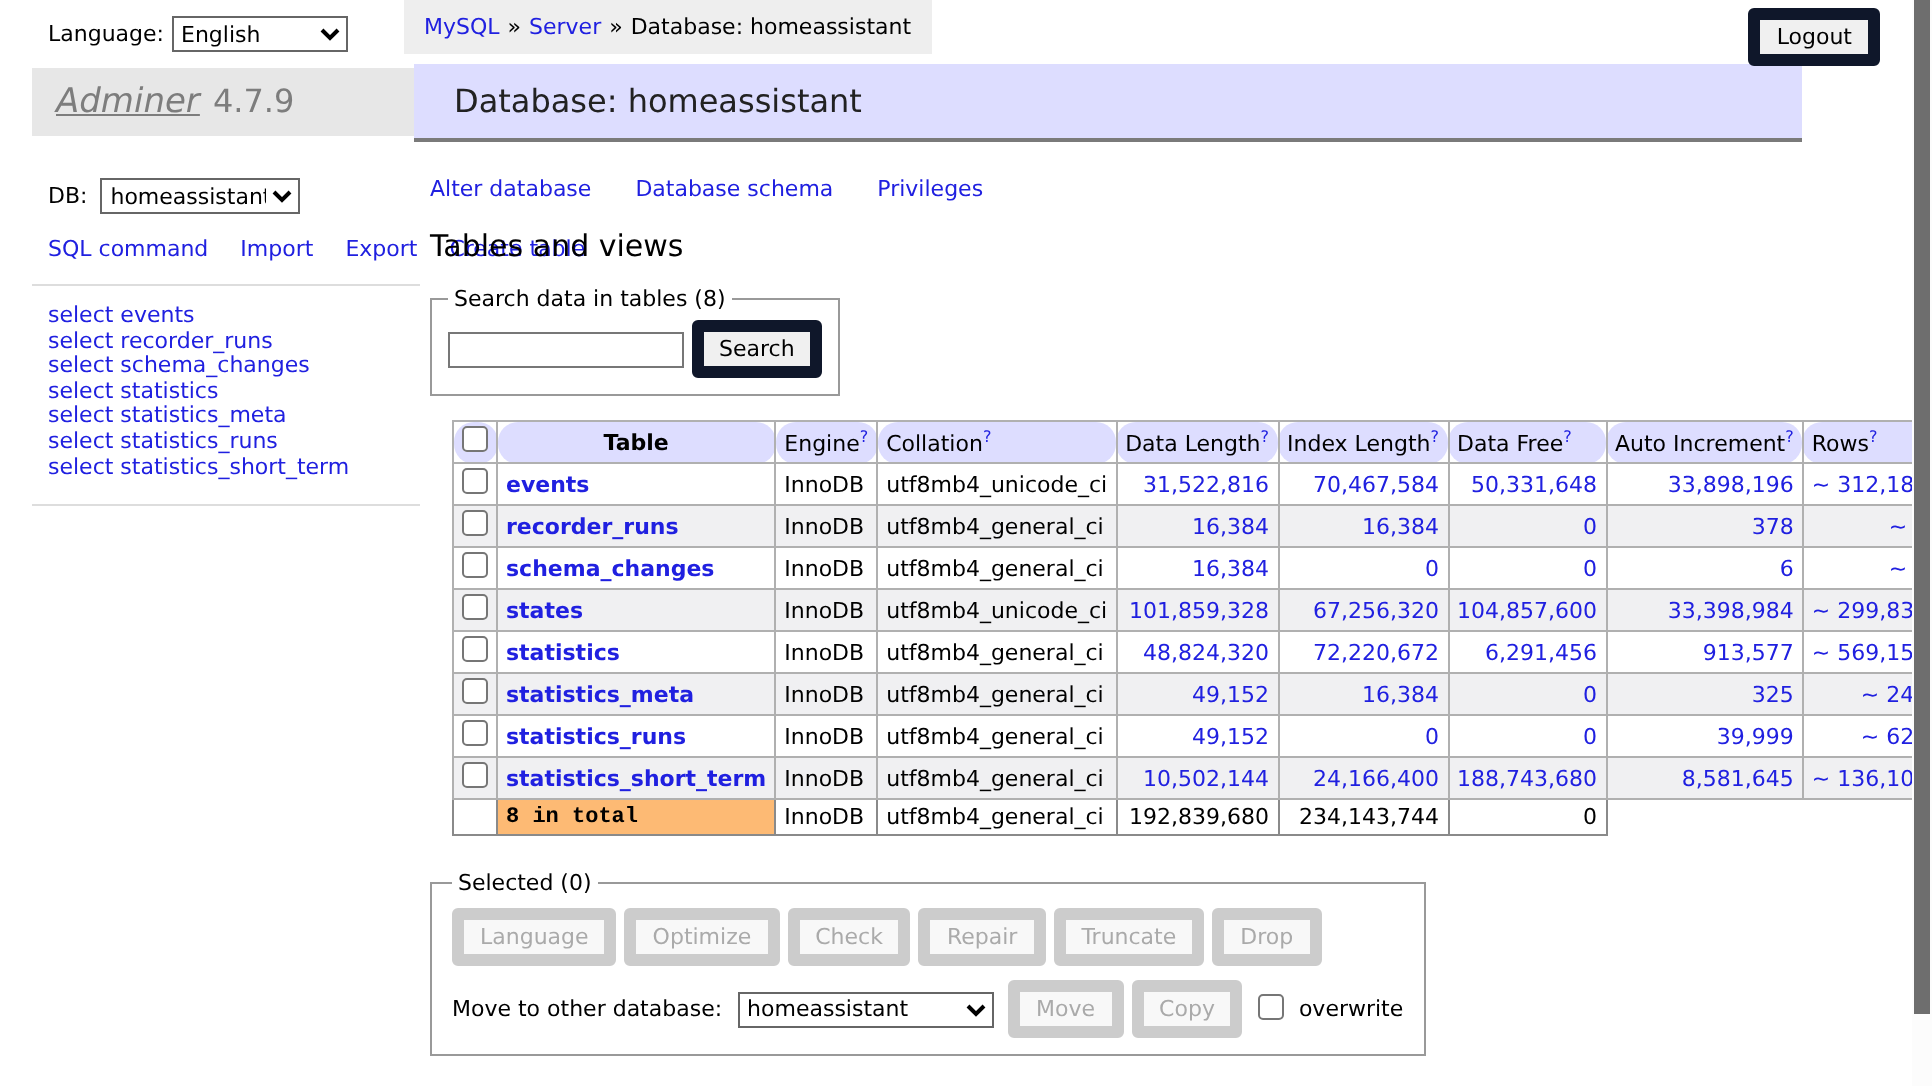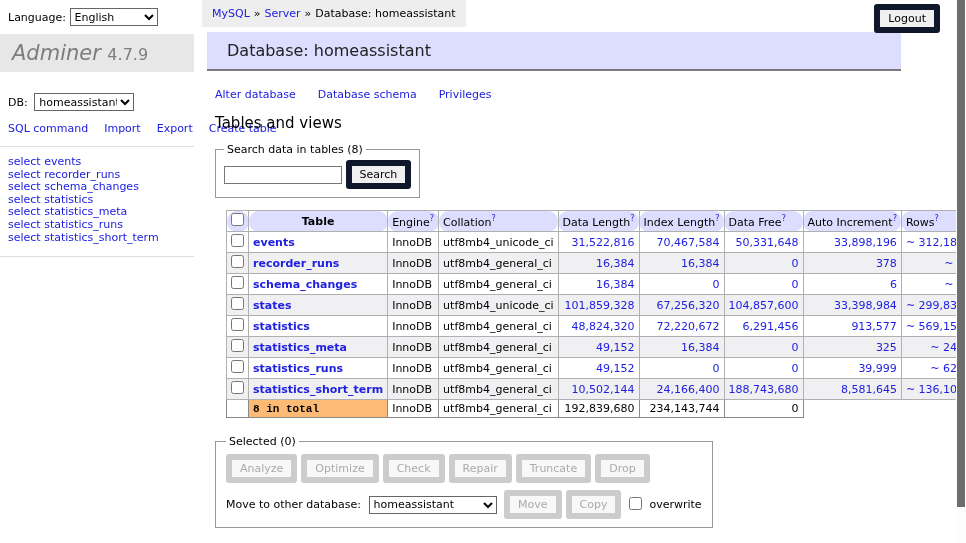--- a/index.html
+++ b/index.html
@@ -6,25 +6,25 @@
   html,body { width:966px; height:543px; background:#fff; overflow:hidden; }
   body, button, input, select {
     font-family:"DejaVu Sans", "Liberation Sans", sans-serif;
     font-size:11px; color:#000;
   }
   #app { position:relative; width:966px; height:543px; overflow:hidden; background:#fff; }
 
   a { color:#2020e0; text-decoration:none; cursor:pointer; }
 
   
-  #sidebar { position:absolute; left:0; top:0; width:194px; }
+  #sidebar { position:absolute; left:16px; top:0; width:194px; }
   .lang-row { padding:8px 0 8px 8px; }
   .lang-row select { width:88px; height:18px; border:1px solid #666; background:#fff; }
   #logo-box { background:#e7e7e7; padding:7px 0 7px 12px; }
-  #logo-box .brand { font-style:italic; color:#7d7d7d; font-size:21px; }
+  #logo-box .brand { font-style:italic; color:#7d7d7d; font-size:17px;text-decoration:underline; }
   #logo-box .ver { color:#7d7d7d; font-size:16px; margin-left:3px; }
   .db-row { padding:21px 0 4px 8px; }
   .db-row select { width:100px; height:18px; border:1px solid #666; background:#fff; margin-left:3px; }
   .side-links { padding:7px 8px 10px 8px; line-height:14px; }
   .side-links a { margin-right:16px; white-space:nowrap; }
   #sidebar hr { border:none; border-top:1px solid #ddd; }
   #sidebar-table-links { padding:9px 8px 12px 8px; }
   #sidebar-table-links a { display:block; line-height:12.6px; }
 
   
@@ -241,21 +241,21 @@
               <td>utf8mb4_general_ci</td>
               <td class="num">192,839,680</td>
               <td class="num">234,143,744</td>
               <td class="num">0</td>
             </tr>
           </tbody>
       </table>
 
       <fieldset id="selected-fieldset">
         <legend>Selected (0)</legend>
-        <div id="selected-buttons"><button class="btn" disabled="">Analyze</button><button class="btn" disabled="">Optimize</button><button class="btn" disabled="">Check</button><button class="btn" disabled="">Repair</button><button class="btn" disabled="">Truncate</button><button class="btn" disabled="">Drop</button></div>
+        <div id="selected-buttons"><button class="btn" disabled="">Language</button><button class="btn" disabled="">Optimize</button><button class="btn" disabled="">Check</button><button class="btn" disabled="">Repair</button><button class="btn" disabled="">Truncate</button><button class="btn" disabled="">Drop</button></div>
         <div class="move-row">
           <span>Move to other database:</span>
           <select>
             <option>homeassistant</option>
           </select>
           <span id="move-buttons"><button class="btn" disabled="">Move</button><button class="btn" disabled="">Copy</button></span>
           <input type="checkbox" id="overwrite-cb" style="">
           <label for="overwrite-cb">overwrite</label>
         </div>
       </fieldset>

